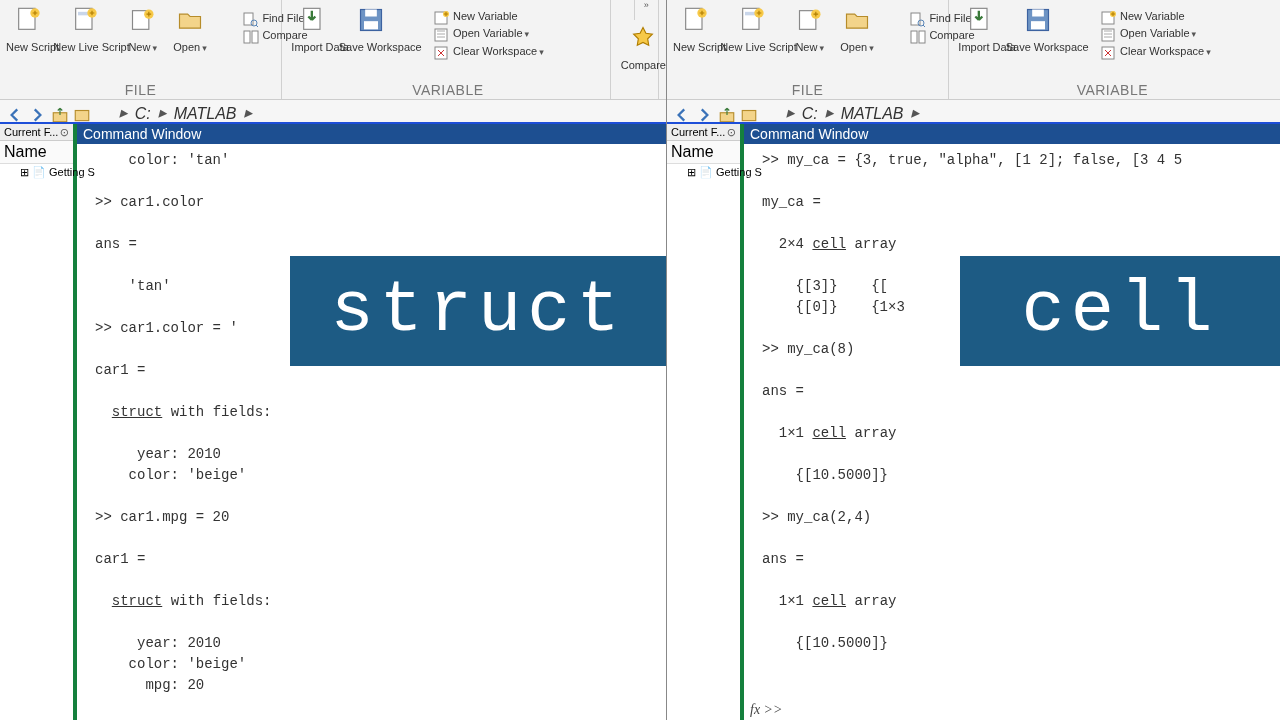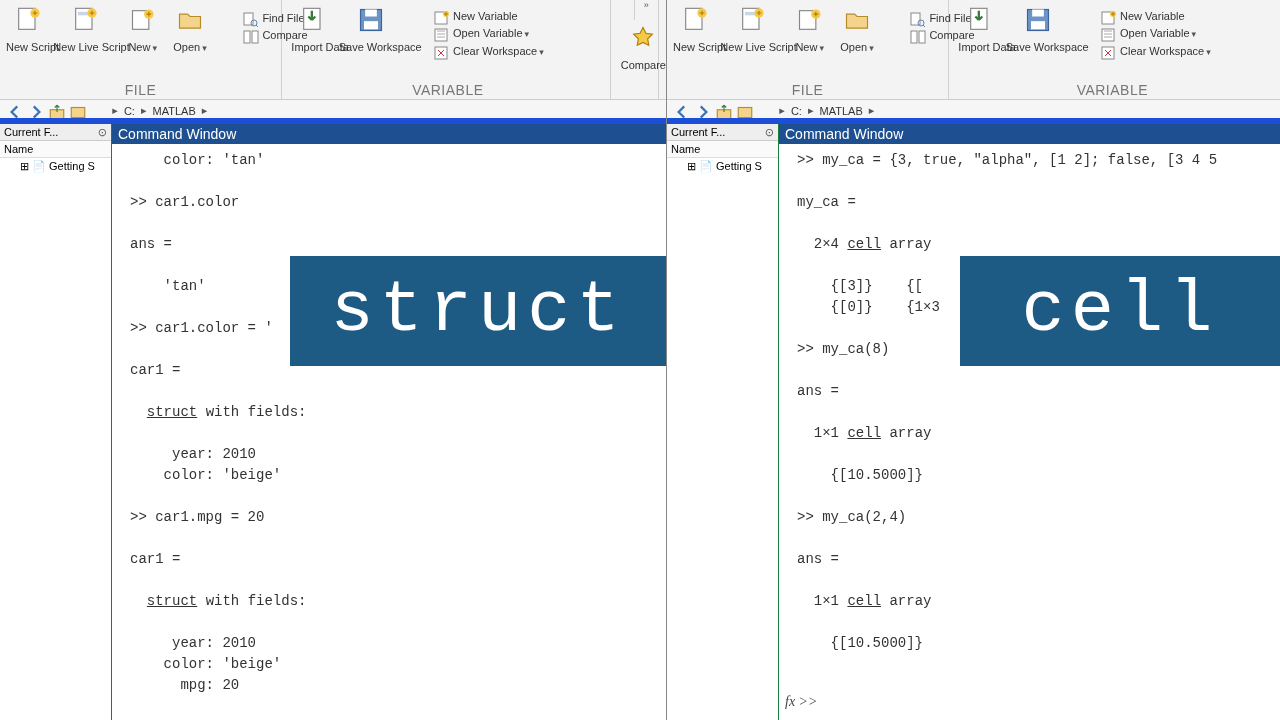--- a/index.html
+++ b/index.html
@@ -11,38 +11,38 @@
   .ribbon-group { display: inline-block; vertical-align: top; height: 100px; border-right: 1px solid #d0d0d0; padding: 4px 6px 2px 6px; position: relative; }
   .ribbon-group .label { position: absolute; bottom: 2px; left: 0; right: 0; text-align: center; color: #777; font-size: 14px; letter-spacing: 0.5px; }
   .big-btn { display: inline-block; width: 44px; text-align: center; vertical-align: top; padding-top: 2px; cursor: default; }
   .big-btn .ico { width: 28px; height: 28px; margin: 0 auto 4px auto; }
   .big-btn .cap { font-size: 11px; color: #333; line-height: 12px; }
   .big-btn.w2 { width: 64px; }
   .arrow-down::after { content: "▾"; font-size: 9px; color: #555; margin-left: 2px; }
   .small-line { display: block; font-size: 11px; color: #333; line-height: 17px; white-space: nowrap; cursor: default; margin-left: 28px; }
   .small-line .mini-ico { display: inline-block; width: 16px; height: 14px; vertical-align: middle; margin-right: 3px; }
   .qbtn { display:inline-block; width:18px; height:16px; vertical-align:middle; }
-  .nav { height: 24px; background: #f6f6f6; border-bottom: 6px solid #1d4ed8; padding: 3px 6px; font-size: 11px; white-space:nowrap; overflow:hidden;}
+  .nav { height: 24px; background: #f6f6f6; border-bottom: 2px solid #1d4ed8; padding: 3px 6px; font-size: 16px; white-space:nowrap; overflow:hidden;font-style:italic;}
   .nav .crumb { display:inline-block; vertical-align:middle; color:#333; }
   .nav .sep { display:inline-block; margin:0 3px; color:#555; }
   .body-area { position: absolute; top: 124px; left: 0; right: 0; bottom: 0; display: flex; }
-  .cf-panel { width: 112px; border-right: 1px solid #15803d; background: #fff; flex:none; }
+  .cf-panel { width: 77px; border-right: 4px solid #15803d; background: #fff; flex:none; }
   .cf-panel .hdr { background: #eee; border-bottom:1px solid #ccc; padding:2px 4px; font-size:11px; white-space:nowrap; position:relative;}
   .cf-panel .hdr .odot { position:absolute; right:4px; top:2px; font-size:11px; color:#555;}
-  .cf-panel .col { padding:2px 4px; font-size:11px; background:#fafafa; border-bottom:1px solid #ddd;}
+  .cf-panel .col { padding:2px 4px; font-size:16px; background:#fafafa; border-bottom:1px solid #ddd;}
   .cf-panel .row { padding:2px 20px; font-size:11px; white-space:nowrap;}
   .cw-wrap { flex:1 1 auto; display:flex; flex-direction:column; min-width:0;}
   .cw-title { background: #1d4f91; color:#fff; font-size:14px; padding:2px 6px; }
   .cw-body { flex:1 1 auto; padding: 6px 2px 10px 18px; font-family: Consolas, "Courier New", monospace; font-size: 14px; color:#333; line-height:21px; white-space:pre; overflow:hidden;}
   .cw-body .kw { text-decoration:underline; }
   .overlay { position:absolute; background:#1d5b84; color:#fff; font-family: Consolas, "Courier New", monospace; display:flex; align-items:center; justify-content:center; }
   .overlay.left-ov { left: 290px; top: 256px; width: 376px; height: 110px; font-size: 72px; letter-spacing: 6px; }
   .overlay.right-ov { left: 960px; top: 256px; width: 320px; height: 110px; font-size: 72px; letter-spacing: 6px; }
   .chevbox { position:absolute; top:0; right:0; width:24px; height:20px; background:#f3f3f3; border-left:1px solid #d0d0d0; text-align:center; font-size:9px; color:#555;}
-  .fx { position:absolute; left:0; bottom:8px; font-style:italic; font-family: "Times New Roman", serif; font-size:14px; color:#444; padding:2px 6px;}
+  .fx { position:absolute; left:0; bottom:0; font-style:italic; font-family: "Times New Roman", serif; font-size:14px; color:#444; padding:2px 6px;}
 </style>
 </head>
 <body>
 
 <div class="half left">
   <div class="ribbon">
     <div class="ribbon-group" style="width:282px;">
       <div class="big-btn">
         <svg class="ico" viewBox="0 0 24 24">
             <rect x="4" y="2" width="14" height="18" fill="#fff" stroke="#888"></rect>

